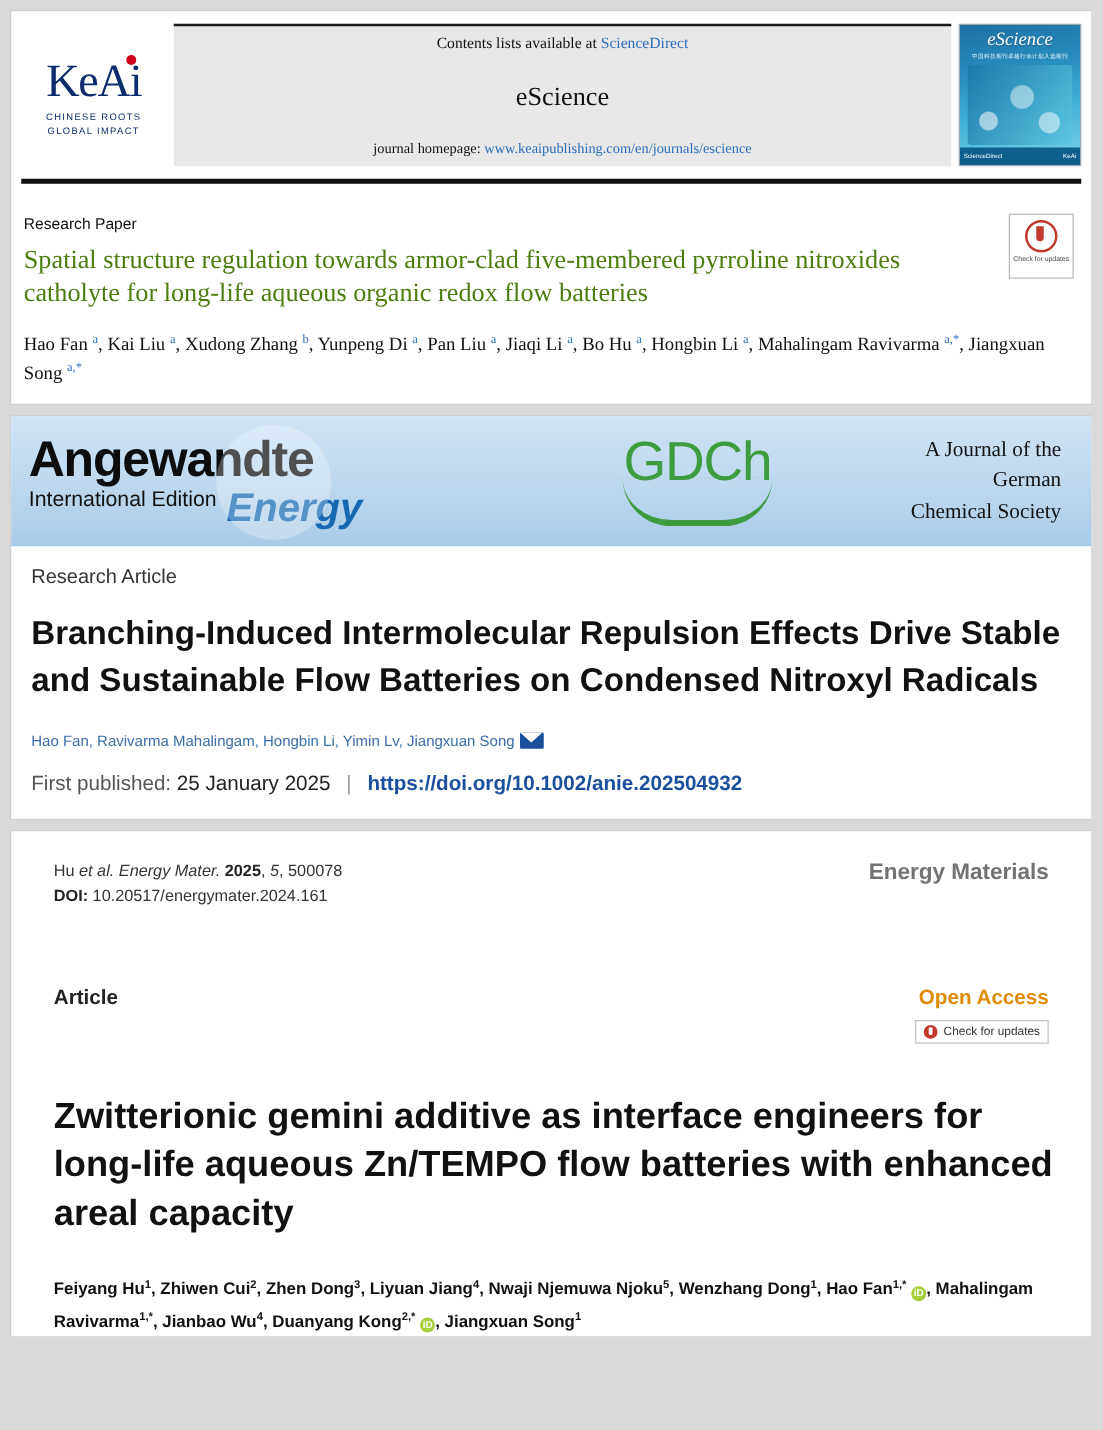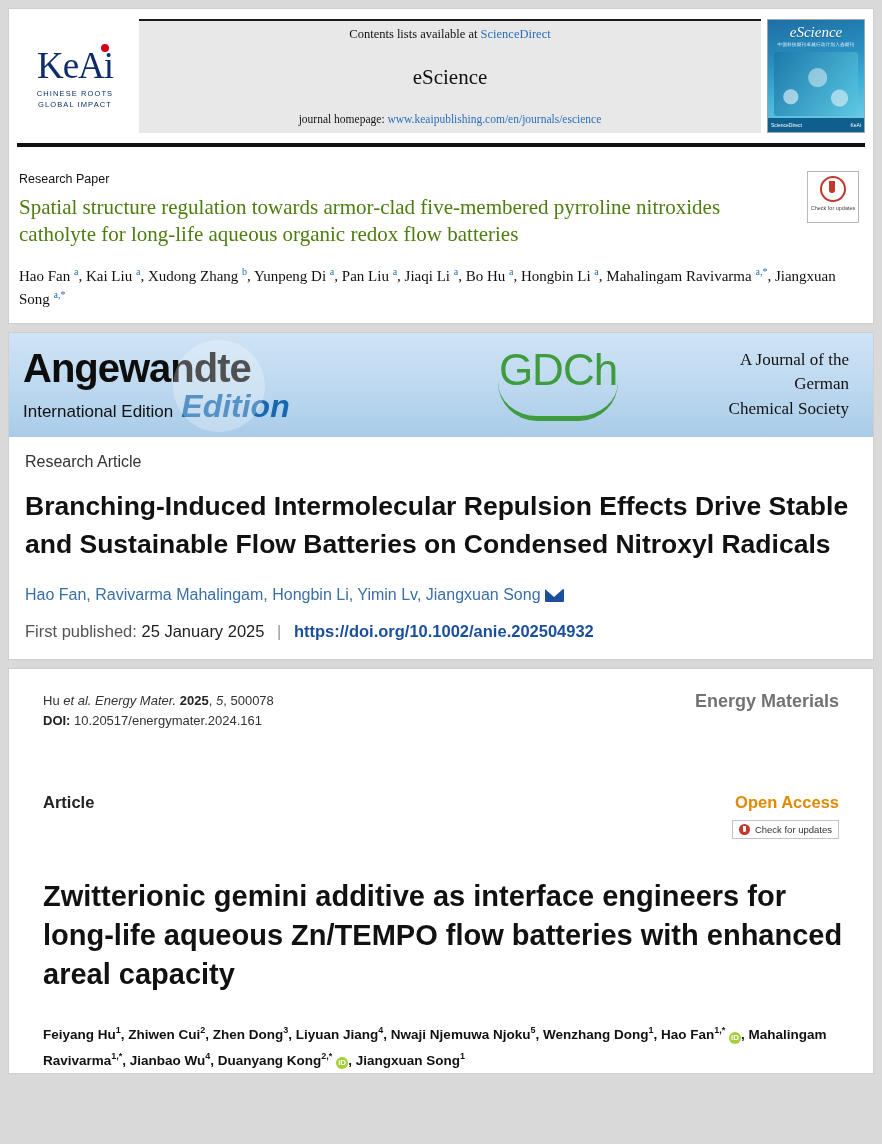--- a/index.html
+++ b/index.html
@@ -228,21 +228,21 @@
   .angew-word {
     font-family: "Liberation Sans", sans-serif;
     font-weight: bold;
     font-size: 40px;
     color: #0d0d0d;
     letter-spacing: -1px;
     line-height: 1;
   }
   .angew-sub {
     display: flex;
-    align-items: flex-end;
+    align-items: flex-start;
     gap: 8px;
     margin-top: 2px;
   }
   .angew-ie {
     font-family: "Liberation Sans", sans-serif;
     font-size: 17px;
     color: #111;
   }
   .angew-chemie {
     font-family: "Liberation Sans", sans-serif;
@@ -296,21 +296,21 @@
   .c2-title {
     font-family: "Liberation Sans", sans-serif;
     font-weight: bold;
     font-size: 26.5px;
     line-height: 1.45;
     color: #111;
     margin-bottom: 22px;
   }
   .c2-authors {
     font-family: "Liberation Sans", sans-serif;
-    font-size: 16px;
+    font-size: 12px;
     color: #3b6fa8;
     margin-bottom: 18px;
   }
   .mail-icon {
     display: inline-block;
     width: 19px; height: 13px;
     background: #1a4f9c;
     position: relative;
     vertical-align: -2px;
     margin-left: 4px;
@@ -492,21 +492,21 @@
     </div>
   </div>
 
   <div class="card2">
     <div class="angew-banner">
       <div class="angew-left">
         <div class="angew-ghost"></div>
         <div class="angew-word">Angewandte</div>
         <div class="angew-sub">
           <span class="angew-ie">International Edition</span>
-          <span class="angew-chemie">Edition</span>
+          <span class="angew-chemie">Energy</span>
         </div>
       </div>
       <div class="gdch">
         <div class="gdch-word">GDCh</div>
         <div class="gdch-arc"></div>
       </div>
       <div class="gdch-right">
         <div>A Journal of the</div>
         <div>German</div>
         <div>Chemical Society</div>

